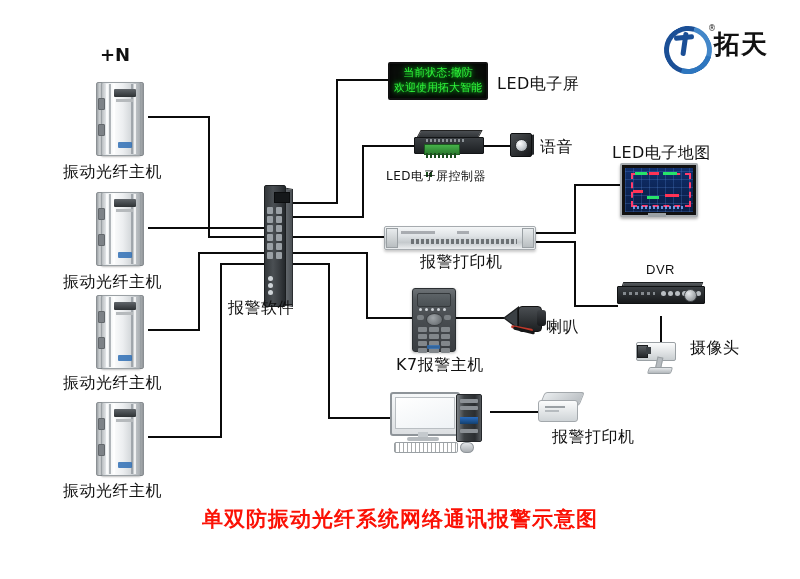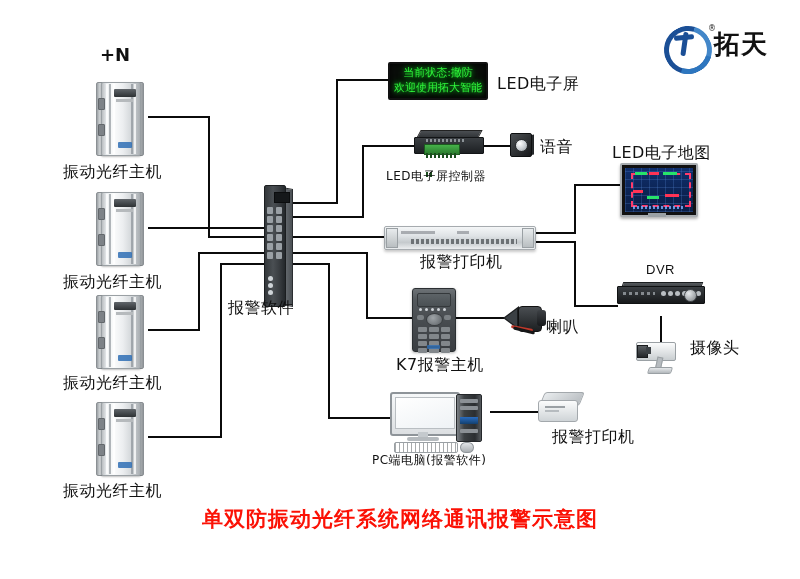--- a/index.html
+++ b/index.html
@@ -551,21 +551,20 @@
       <div class="mbase"></div>
     <div class="tower">
       <div class="bay" style="top:4px;"></div>
       <div class="bay" style="top:11px;"></div>
       <div class="blue"></div>
       <div class="bay" style="top:34px;"></div>
     </div>
     <div class="kb"></div>
     <div class="mouse"></div>
   </div>
-  <div class="lbl sm" style="left:372px;top:452px;">PC端电脑(报警软件)</div>
 
   <div class="printer" style="left:538px;top:392px;">
     <div class="top"></div>
       <div class="base"></div>
     <div class="slot"></div>
       <div class="slot2"></div>
   </div>
   <div class="lbl" style="left:552px;top:427px;text-align:right;">报警打印机</div>
 
   <div id="bottom-title">单双防振动光纤系统网络通讯报警示意图</div>

